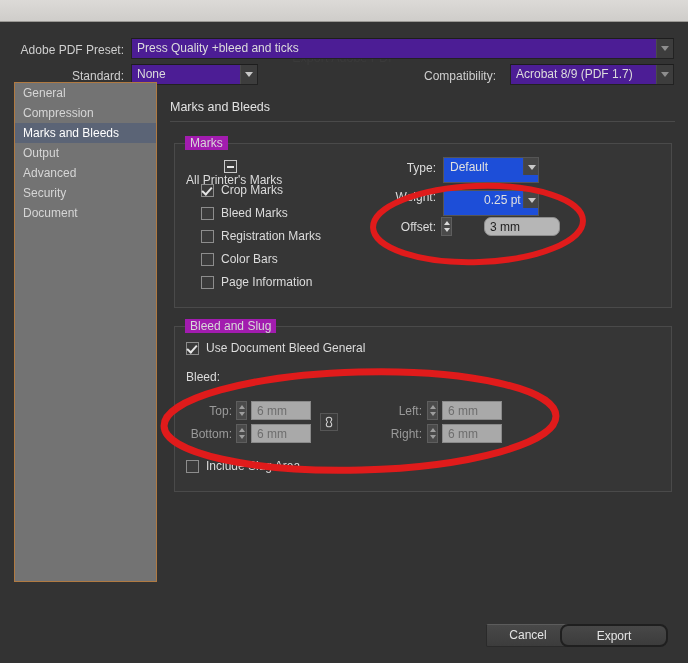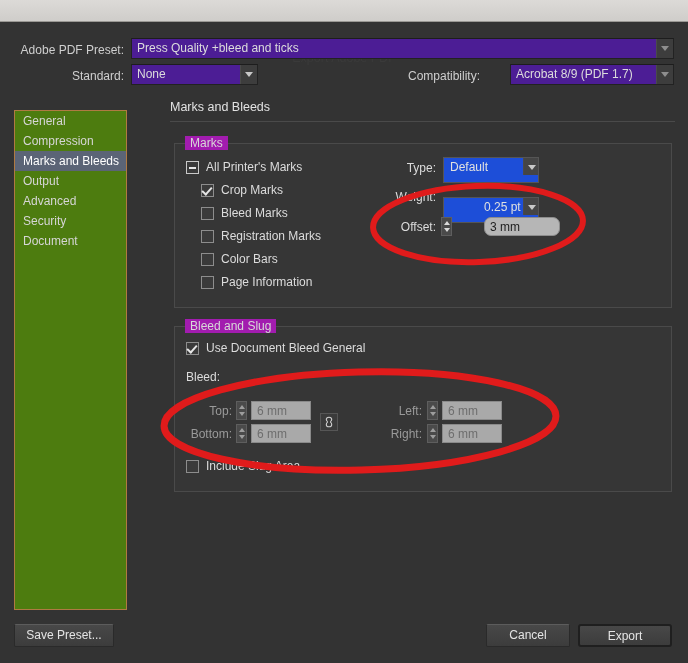--- a/index.html
+++ b/index.html
@@ -73,23 +73,23 @@
     left: 4px; top: 7px;
     border-left: 4.5px solid transparent;
     border-right: 4.5px solid transparent;
     border-top: 5px solid #c8c8c8;
   }
   .combo-arrow.dim::after { border-top-color: #8e8e8e; }
 
   
   .sidebar {
     position: absolute;
-    left: 14px; top: 110px;
-    width: 113px; height: 500px;
-    background: #4d7c0f;
+    left: 14px; top: 82px;
+    width: 143px; height: 500px;
+    background: #737373;
     border: 1px solid #b07a42;
     box-sizing: border-box;
   }
   .sidebar-item {
     position: relative;
     height: 20px;
     line-height: 20px;
     padding-left: 8px;
     font-size: 12px;
     color: #d6d6d6;
@@ -288,21 +288,21 @@
     <span>Press Quality +bleed and ticks</span>
     <span class="combo-arrow dim"></span>
   </div>
 
   <div class="row-label" style="left:14px; top:69px; width:110px;">Standard:</div>
   <div class="field" style="left:131px; top:64px; width:127px;">
     <span>None</span>
     <span class="combo-arrow"></span>
   </div>
 
-  <div class="row-label" style="left:356px; top:69px; width:124px;">Compatibility:</div>
+  <div class="row-label" style="left:372px; top:69px; width:124px;">Compatibility:</div>
   <div class="field" style="left:510px; top:64px; width:164px;">
     <span>Acrobat 8/9 (PDF 1.7)</span>
     <span class="combo-arrow dim"></span>
   </div>
 
   <div class="sidebar">
     <div class="sidebar-item">
       <span>General</span>
     </div>
     <div class="sidebar-item">
@@ -325,21 +325,21 @@
     </div>
   </div>
 
   <div class="panel-title">Marks and Bleeds</div>
   <div class="panel-rule"></div>
 
   <div class="group" style="left:174px; top:143px; width:498px; height:165px;">
     <div class="group-legend">Marks</div>
   </div>
 
-  <div class="chk-row" style="left:186px; top:160px;">
+  <div class="chk-row" style="left:186px; top:160px;flex-direction:column;">
     <span class="chk mixed"></span>
     <span class="chk-label">All Printer's Marks</span>
   </div>
 
   <div class="chk-row" style="left:201px; top:183px;">
     <span class="chk checked"></span>
     <span class="chk-label">Crop Marks</span>
   </div>
   <div class="chk-row" style="left:201px; top:206px;">
     <span class="chk"></span>
@@ -358,21 +358,21 @@
     <span class="chk-label">Page Information</span>
   </div>
 
   <div class="flabel" style="left:350px; top:161px; width:86px;">Type:</div>
   <div class="dropfield" style="left:443px; top:157px; width:96px;">
     <span>Default</span>
     <span class="combo-arrow" style="width:15px;height:17px;background:#454545;"></span>
   </div>
 
   <div class="flabel" style="left:350px; top:190px; width:86px;">Weight:</div>
-  <div class="dropfield" style="left:443px; top:197px; width:96px;padding-left:40px;">
+  <div class="dropfield" style="left:443px; top:190px; width:96px;padding-left:40px;">
     <span>0.25 pt</span>
     <span class="combo-arrow" style="width:15px;height:17px;background:#454545;"></span>
   </div>
 
   <div class="flabel" style="left:350px; top:220px; width:86px;">Offset:</div>
   <div class="spinner" style="left:441px; top:217px;"></div>
   <div class="textfield" style="left:484px; top:217px; width:76px;border-radius:7px;">3 mm</div>
 
   <div class="group" style="left:174px; top:326px; width:498px; height:166px;">
     <div class="group-legend">Bleed and Slug</div>
@@ -408,22 +408,21 @@
 
   <div class="flabel dim" style="left:370px; top:427px; width:52px;">Right:</div>
   <div class="spinner dim" style="left:427px; top:424px;"></div>
   <div class="textfield disabled" style="left:442px; top:424px; width:60px;">6 mm</div>
 
   <div class="chk-row" style="left:186px; top:459px;">
     <span class="chk"></span>
     <span class="chk-label">Include Slug Area</span>
   </div>
 
-  <div class="btn" style="left:14px; top:624px; width:100px;">Save Preset...</div>
   <div class="btn" style="left:486px; top:624px; width:84px;">Cancel</div>
-  <div class="btn primary" style="left:578px; top:624px; width:94px;">Export</div>
+  <div class="btn primary" style="left:560px; top:624px; width:108px;border-radius:8px;">Export</div>
 
   <svg class="annot">
     <ellipse cx="478" cy="224" rx="105" ry="38" fill="none" stroke="#e01b1b" stroke-width="6" transform="rotate(-2 478 224)"></ellipse>
     <ellipse cx="360" cy="421" rx="196" ry="49" fill="none" stroke="#e01b1b" stroke-width="7" transform="rotate(-1.5 360 421)"></ellipse>
   </svg>
 
 </div>
 
 </body></html>

